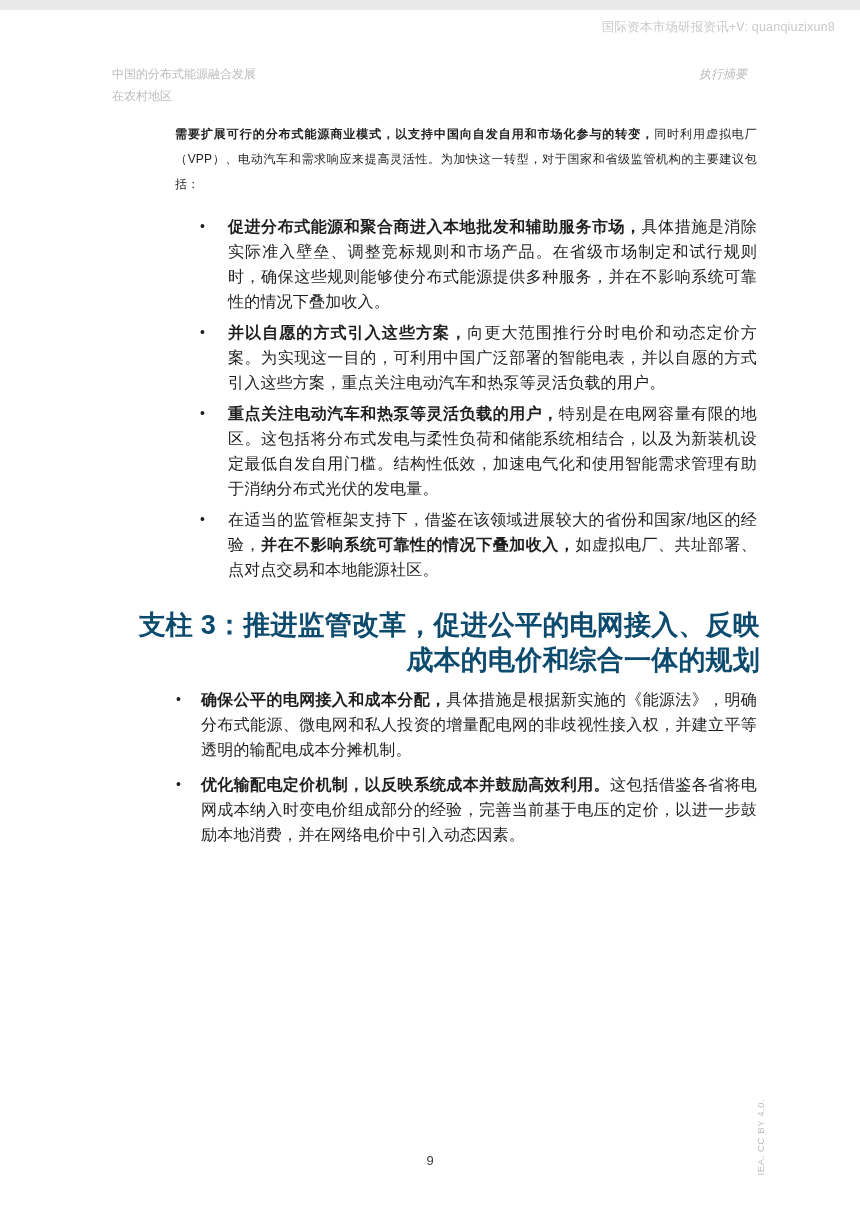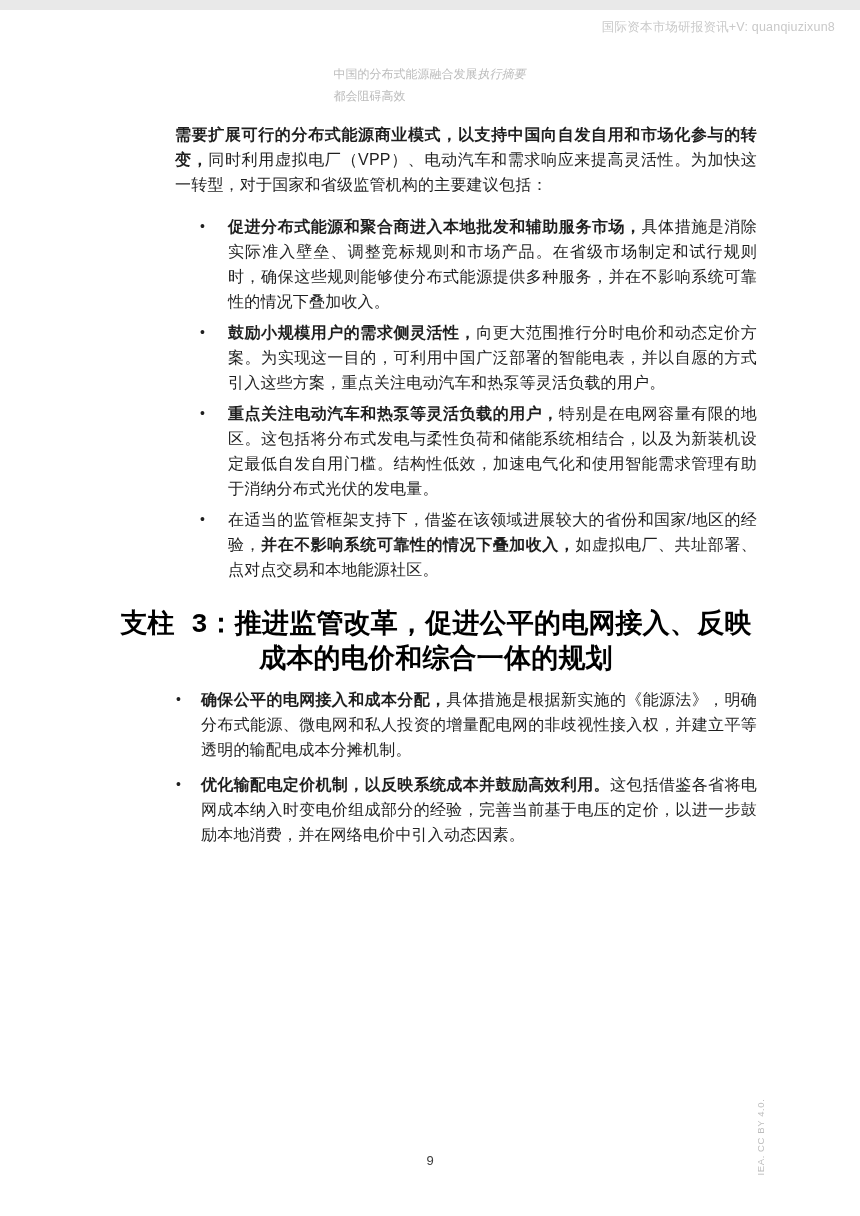--- a/index.html
+++ b/index.html
@@ -12,30 +12,30 @@
     color:#1f1f1f;
     overflow:hidden;
     margin:10px auto;
   }
   .watermark {
     position:absolute; top:9px; right:25px;
     font-size:12.5px; color:#c9c9c9; letter-spacing:0.2px;
   }
   .running-header {
     position:absolute; top:53px; left:112px; right:113px;
-    display:flex; justify-content:center;
+    display:flex; justify-content:space-between;
     font-size:12px; line-height:22px; color:#bcbcbc;
   }
   .rh-left div { white-space:nowrap; }
   .rh-right { white-space:nowrap;font-style:italic; }
   .content {
     position:absolute; left:175px; top:112px; width:582px;
   }
   .para {
-    font-size:16px; line-height:25px; text-align:justify;
+    font-size:12px; line-height:25px; text-align:justify;
     letter-spacing:0.2px;
   }
   .para.intro { margin-bottom:17px; }
   .b { font-weight:700; }
   ul.bullets { list-style:none; }
   .bullet {
     display:flex; align-items:flex-start;
     font-size:16px; line-height:25px; letter-spacing:0.2px;
     margin-bottom:6px;
   }
@@ -45,24 +45,23 @@
   }
   .bullets.group1 .bullet { padding-left:25px; }
   .bullets.group1 .dot { width:28px; }
   .bullets.group2 .bullet { padding-left:1px; }
   .bullets.group2 .dot { width:25px; }
   .bullet .txt { flex:1; text-align:justify; }
   .pillar-heading {
     margin:26px 0 9px -63px;
     width:648px;
     font-size:27px; line-height:35px; font-weight:700;
-    color:#000000;
+    color:#0c4a6e;
     letter-spacing:0.2px;
-    text-align:center;
-    font-family:Liberation Mono, monospace;
+    text-align:right;
   }
   .para.p1 { margin-bottom:18px; }
   .para.p2 { margin-bottom:14px; }
   .page-number {
     position:absolute; left:0; top:1143px; width:860px;
     text-align:center; font-size:13px; color:#3c3c3c;
   }
   .sidenote {
     position:absolute; left:712px; top:1120px; width:100px; height:14px;
     transform:rotate(-90deg);
@@ -73,37 +72,37 @@
 </head>
 <body>
 
 <div class="page">
 
   <div class="watermark">国际资本市场研报资讯+V: quanqiuzixun8</div>
 
   <div class="running-header">
     <div class="rh-left">
       <div>中国的分布式能源融合发展</div>
-      <div>都会阻碍高效</div>
+      <div>在农村地区</div>
     </div>
     <div class="rh-right">执行摘要</div>
   </div>
 
   <div class="content">
 
     <p class="para intro"><span class="b">需要扩展可行的分布式能源商业模式，以支持中国向自发自用和市场化参与的转变，</span><span>同时利用虚拟电厂（VPP）、电动汽车和需求响应来提高灵活性。为加快这一转型，对于国家和省级监管机构的主要建议包括：</span></p>
 
     <ul class="bullets group1">
       <li class="bullet">
         <span class="dot">•</span>
         <span class="txt"><span class="b">促进分布式能源和聚合商进入本地批发和辅助服务市场，</span><span>具体措施是消除实际准入壁垒、调整竞标规则和市场产品。在省级市场制定和试行规则时，确保这些规则能够使分布式能源提供多种服务，并在不影响系统可靠性的情况下叠加收入。</span></span>
       </li>
       <li class="bullet">
         <span class="dot">•</span>
-        <span class="txt"><span class="b">鼓励小规模用户的需求侧灵活性，</span><span>向更大范围推行分时电价和动态定价方案。为实现这一目的，可利用中国广泛部署的智能电表，并以自愿的方式引入这些方案，重点关注电动汽车和热泵等灵活负载的用户。</span></span>
+        <span class="txt"><span class="b">并以自愿的方式引入这些方案，</span><span>向更大范围推行分时电价和动态定价方案。为实现这一目的，可利用中国广泛部署的智能电表，并以自愿的方式引入这些方案，重点关注电动汽车和热泵等灵活负载的用户。</span></span>
       </li>
       <li class="bullet">
         <span class="dot">•</span>
         <span class="txt"><span class="b">重点关注电动汽车和热泵等灵活负载的用户，</span><span>特别是在电网容量有限的地区。这包括将分布式发电与柔性负荷和储能系统相结合，以及为新装机设定最低自发自用门槛。结构性低效，加速电气化和使用智能需求管理有助于消纳分布式光伏的发电量。</span></span>
       </li>
       <li class="bullet">
         <span class="dot">•</span>
         <span class="txt"><span>在适当的监管框架支持下，借鉴在该领域进展较大的省份和国家/地区的经验，</span><span class="b">并在不影响系统可靠性的情况下叠加收入，</span><span>如虚拟电厂、共址部署、点对点交易和本地能源社区。</span></span>
       </li>
     </ul>

